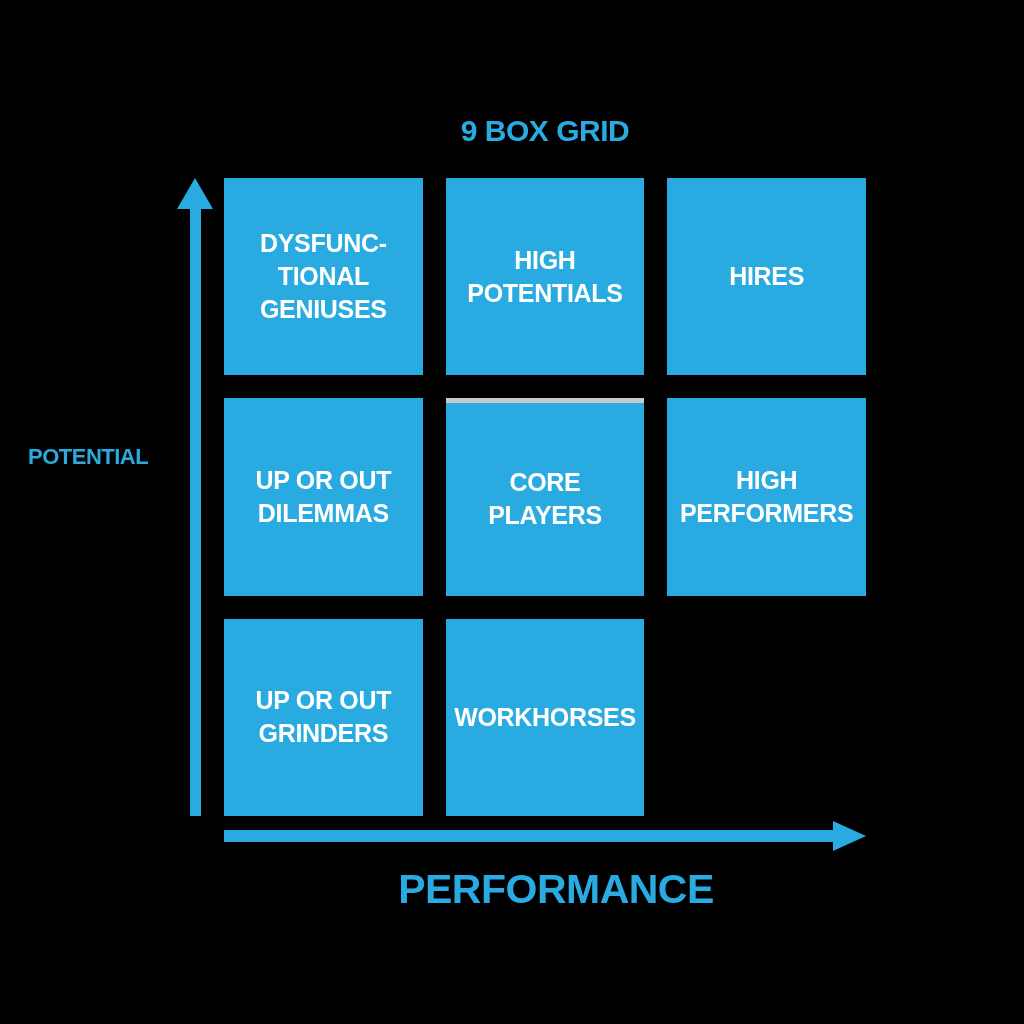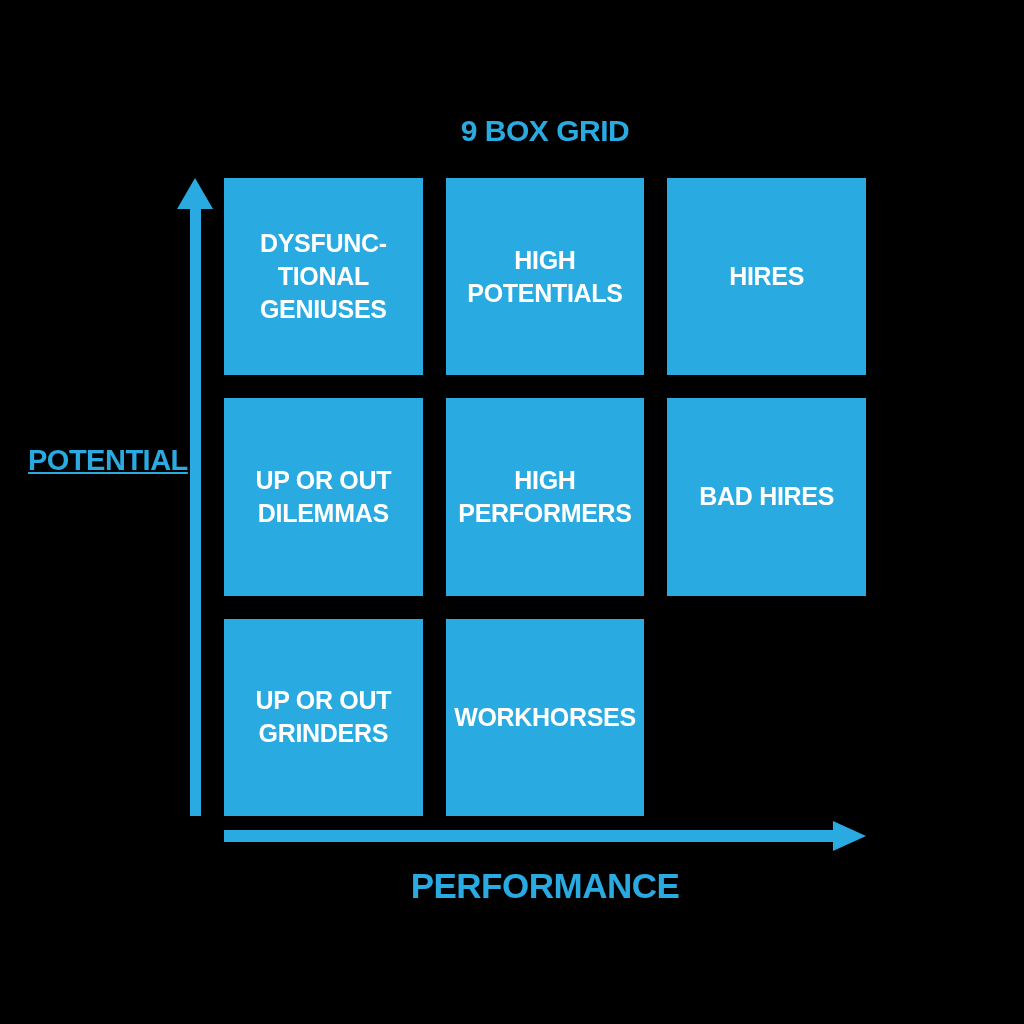--- a/index.html
+++ b/index.html
@@ -72,48 +72,47 @@
     left: 177px; top: 178px;
     width: 0; height: 0;
     border-left: 18px solid transparent;
     border-right: 18px solid transparent;
     border-bottom: 31px solid var(--accent);
   }
   .y-label {
     position: absolute;
     left: 28px; top: 444px;
     color: var(--accent);
-    font-size: 29px;
+    font-size: 22px;
     font-weight: 700;
     letter-spacing: -0.5px;
     white-space: nowrap;
-    text-decoration: underline;
   }
 
   
   .x-arrow-shaft {
     position: absolute;
     left: 224px; top: 830px;
     width: 610px; height: 12px;
     background: var(--accent);
   }
   .x-arrow-head {
     position: absolute;
     left: 833px; top: 821px;
     width: 0; height: 0;
     border-top: 15px solid transparent;
     border-bottom: 15px solid transparent;
     border-left: 33px solid var(--accent);
   }
   .x-label {
     position: absolute;
-    left: 224px; top: 866px; width: 642px;
+    left: 235px; top: 866px; width: 642px;
     text-align: center;
     color: var(--accent);
-    font-size: 35px;
+    font-size: 41px;
     font-weight: 700;
     letter-spacing: -0.5px;
     white-space: nowrap;
   }
 </style>
 </head>
 <body>
 
 <div class="canvas">
 
@@ -133,26 +132,26 @@
       <span>HIGH
 POTENTIALS</span>
     </div>
     <div class="cell">
       <span>HIRES</span>
     </div>
     <div class="cell">
       <span>UP OR OUT
 DILEMMAS</span>
     </div>
+    <div class="cell top-strip">
+      <span>CORE PLAYERS</span>
+    </div>
     <div class="cell">
       <span>HIGH
 PERFORMERS</span>
-    </div>
-    <div class="cell">
-      <span>BAD HIRES</span>
     </div>
     <div class="cell">
       <span>UP OR OUT
 GRINDERS</span>
     </div>
     <div class="cell">
       <span>WORKHORSES</span>
     </div>
   </div>
 

